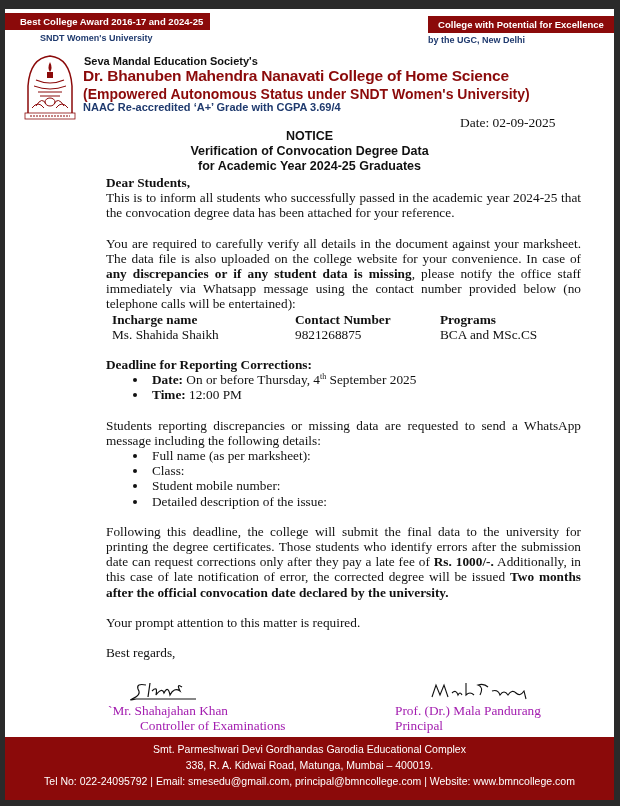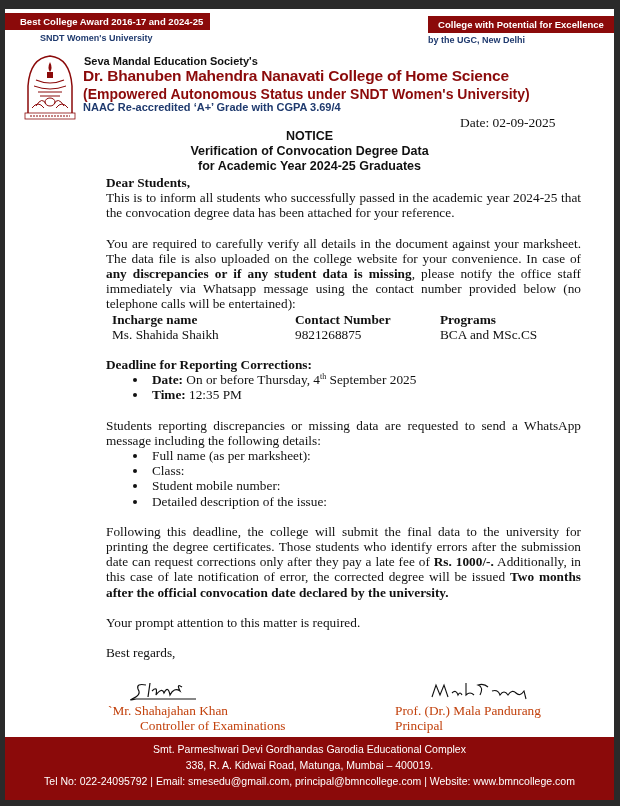--- a/index.html
+++ b/index.html
@@ -70,21 +70,21 @@
   .justify { text-align: justify; }
   .gap { height: 15px; }
   .contact-table { display: grid; grid-template-columns: 183px 145px auto; padding-left: 6px; }
   .contact-table span { display: block; }
   .bold { font-weight: bold; }
   ul { margin: 0; padding-left: 42px; }
   ul li { margin: 0; padding-left: 4px; }
   ul.small li { list-style: disc; }
   sup { font-size: 8px; line-height: 0; }
   .sig-block {
-    position: absolute; top: 670px; font-size: 13.3px; line-height: 15px; color: #c2410c;
+    position: absolute; top: 670px; font-size: 13.3px; line-height: 15px; color: #a21caf;
   }
   .sig-left { left: 103px; }
   .sig-right { left: 390px; text-align: left; width: 175px; }
   .sig-img { height: 24px; display: block; }
   .footer {
     position: absolute; left: 0; top: 728px; width: 609px; height: 63px;
     background: #8b0a0a; color: #fff; text-align: center;
     font-family: "Liberation Sans", sans-serif; font-size: 10.5px; line-height: 16px;
     padding-top: 4px; box-sizing: border-box;
   }
@@ -135,21 +135,21 @@
       <span class="bold">Programs</span>
       <span>Ms. Shahida Shaikh</span>
       <span>9821268875</span>
       <span>BCA and MSc.CS</span>
     </div>
 
     <div class="gap"></div>
     <p class="bold">Deadline for Reporting Corrections:</p>
     <ul>
       <li><b>Date:</b><span> On or before Thursday, 4</span><sup>th</sup><span> September 2025</span></li>
-      <li><b>Time:</b><span> 12:35 PM</span></li>
+      <li><b>Time:</b><span> 12:00 PM</span></li>
     </ul>
 
     <div class="gap"></div>
     <p class="justify">Students reporting discrepancies or missing data are requested to send a WhatsApp message including the following details:</p>
     <ul class="small">
       <li>Full name (as per marksheet):</li>
       <li>Class:</li>
       <li>Student mobile number:</li>
       <li>Detailed description of the issue:</li>
     </ul>

